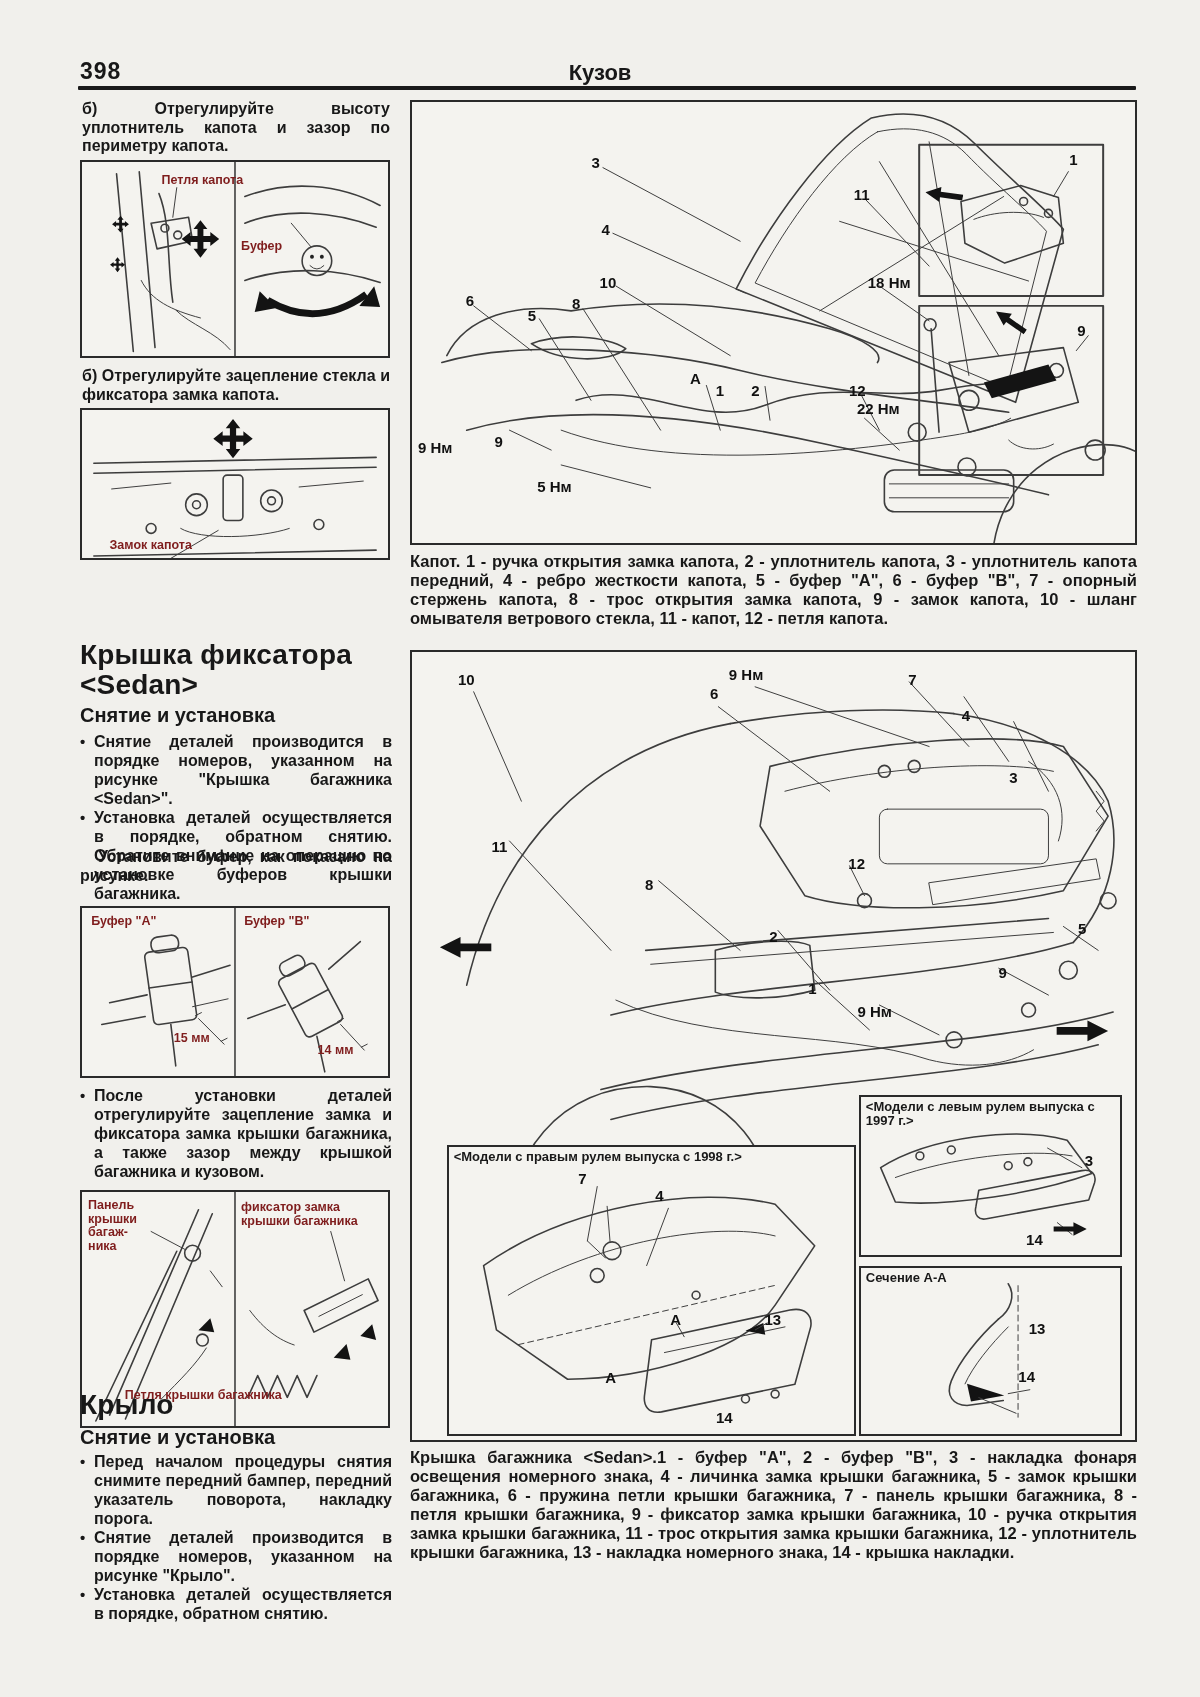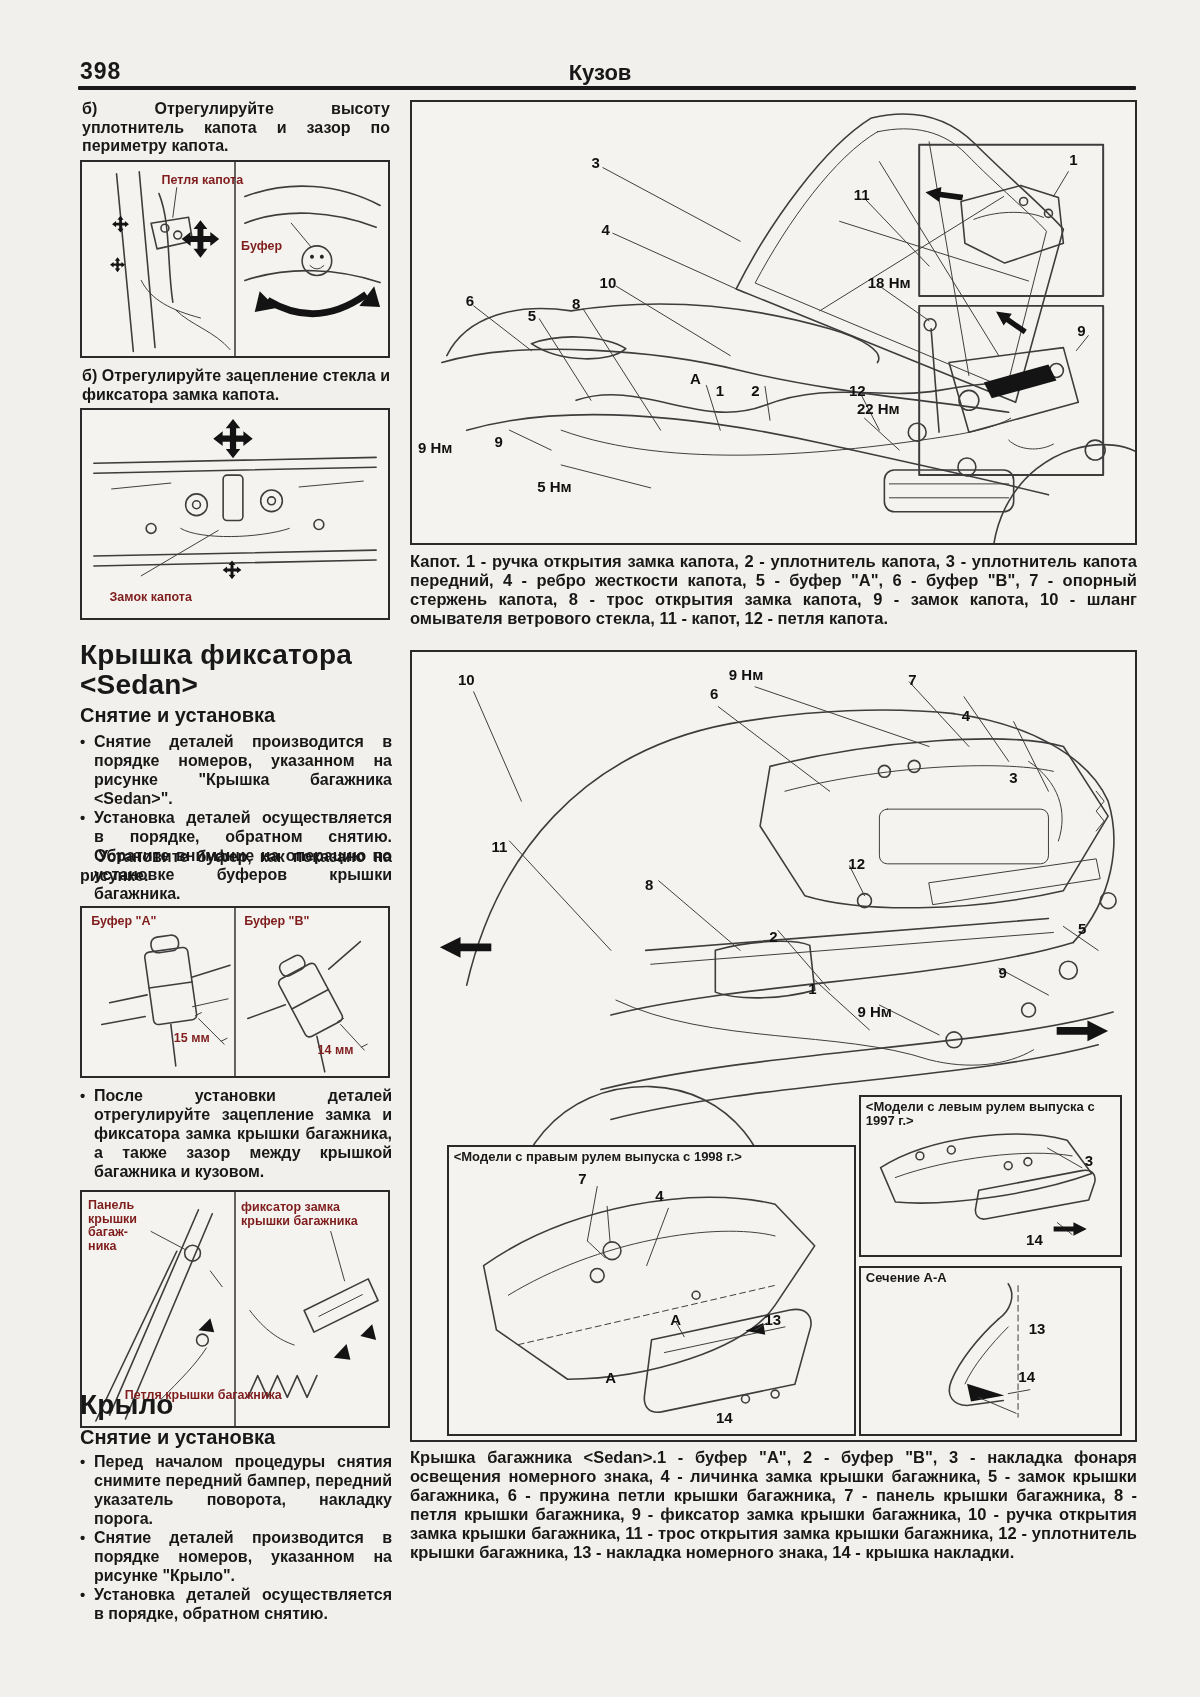--- a/index.html
+++ b/index.html
@@ -93,21 +93,21 @@
       <path d="M188,140 Q238,170 288,134" stroke="#131313" stroke-width="7" fill="none"></path>
       <path d="M180,131 L197,148 L175,152 Z" fill="#131313"></path>
       <path d="M296,126 L281,146 L302,147 Z" fill="#131313"></path>
     </svg>
     <span class="fig-label" style="left:26%;top:6%;">Петля капота</span>
     <span class="fig-label" style="left:52%;top:40%;">Буфер</span>
   </div>
 
   <div class="abs para" style="left:82px;top:367px;width:308px;">б) Отрегулируйте зацепление стекла и фиксатора замка капота.</div>
 
-  <div class="figbox" style="left:80px;top:408px;width:310px;height:212px;">
+  <div class="figbox" style="left:80px;top:408px;width:310px;height:152px;">
     <svg viewBox="0 0 310 188">
       <g class="sketch">
         <path d="M12,54 L298,48"></path>
           <path d="M12,64 L298,58"></path>
         <path d="M12,148 L298,142"></path>
           <path d="M12,158 L298,152"></path>
         <rect x="143" y="66" width="20" height="46" rx="4"></rect>
         <circle cx="116" cy="96" r="11"></circle>
           <circle cx="192" cy="92" r="11"></circle>
         <circle cx="116" cy="96" r="4"></circle>

